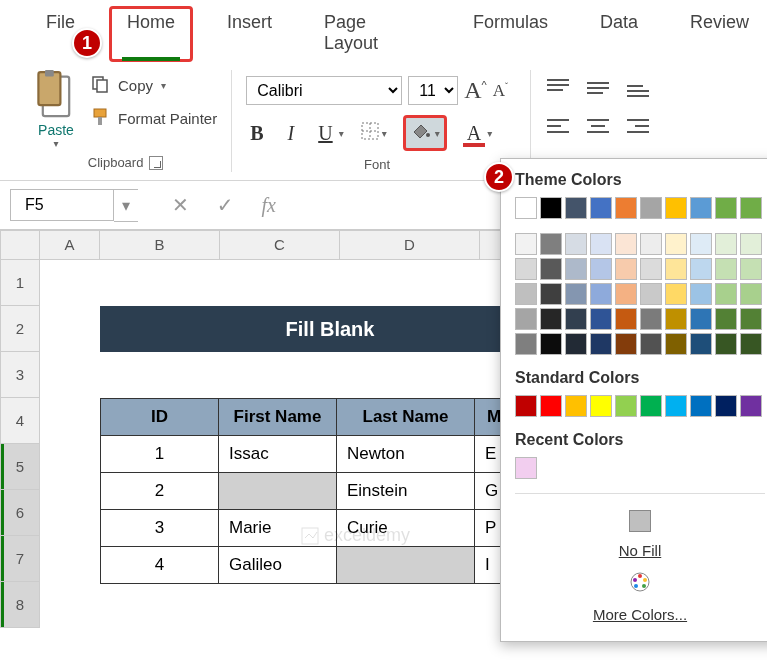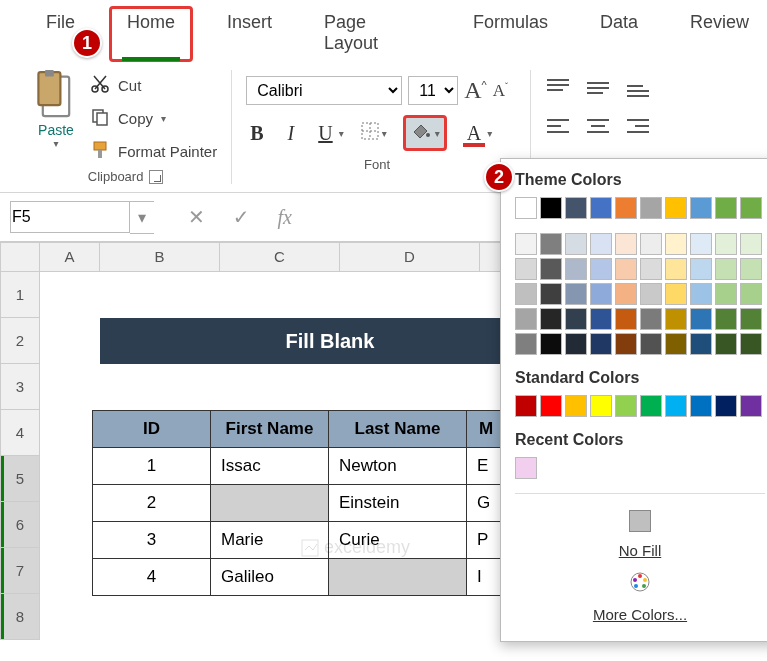--- a/index.html
+++ b/index.html
@@ -46,21 +46,21 @@
 .font-color-underline{position:absolute;bottom:-2px;left:0;right:0;height:4px;background:#d32f2f;}
 
 .align-group{display:flex;flex-direction:column;gap:14px;padding-top:8px;padding-left:14px;margin-left:8px;}
 .align-row{display:flex;gap:14px;}
 .align-btn svg{width:26px;height:20px;}
 
 .dialog-launcher{width:14px;height:14px;border:1px solid #888;position:relative;}
 .dialog-launcher::after{content:'';position:absolute;right:1px;bottom:1px;width:6px;height:6px;border-right:1px solid #666;border-bottom:1px solid #666;}
 
 .formula-bar{display:flex;align-items:center;padding:6px 10px;gap:0;border-bottom:1px solid #ccc;}
-.name-box{border:1px solid #bbb;padding:6px 1px;font-size:16px;width:120px;background:#fff;}
+.name-box{border:1px solid #bbb;padding:6px 14px;font-size:16px;width:104px;background:#fff;}
 .name-dd{padding:6px 8px;border-top:1px solid #bbb;border-bottom:1px solid #bbb;color:#888;}
 .fb-btn{padding:6px 14px;color:#999;font-size:20px;}
 .fx{font-style:italic;font-family:Times,serif;}
 
 .sheet{position:relative;overflow:hidden;}
 .colrow{display:flex;height:30px;}
 .corner{width:40px;border:1px solid #ccc;background:#f0f0f0;}
 .colhdr{border:1px solid #ccc;border-left:none;background:#f0f0f0;text-align:center;font-size:15px;color:#555;line-height:28px;}
 .rows{display:flex;}
 .rowhdrs{display:flex;flex-direction:column;}
@@ -110,29 +110,20 @@
           <svg viewBox="0 0 40 48">
               <rect x="8" y="6" width="24" height="36" rx="2" fill="#fff" stroke="#888" stroke-width="2"></rect>
               <rect x="4" y="2" width="20" height="30" rx="2" fill="#c9a76b" stroke="#8a6a3a" stroke-width="2"></rect>
               <rect x="10" y="0" width="8" height="6" rx="1" fill="#888"></rect>
             </svg>
         </span>
         <span class="paste-label">Paste</span>
         <span class="dd-arrow">▾</span>
       </div>
       <div class="clip-right">
-        <div class="clip-item">
-          <span><svg viewBox="0 0 20 20">
-                <circle cx="5" cy="15" r="3" fill="none" stroke="#333" stroke-width="1.5"></circle>
-                <circle cx="15" cy="15" r="3" fill="none" stroke="#333" stroke-width="1.5"></circle>
-                <line x1="5" y1="15" x2="16" y2="2" stroke="#333" stroke-width="1.5"></line>
-                <line x1="15" y1="15" x2="4" y2="2" stroke="#333" stroke-width="1.5"></line>
-              </svg></span>
-          <span>Cut</span>
-        </div>
         <div class="clip-item">
           <span><svg viewBox="0 0 20 20">
                 <rect x="3" y="3" width="10" height="12" fill="#fff" stroke="#555" stroke-width="1.5"></rect>
                 <rect x="7" y="6" width="10" height="12" fill="#fff" stroke="#555" stroke-width="1.5"></rect>
               </svg></span>
           <span>Copy</span>
           <span class="dd-arrow">▾</span>
         </div>
         <div class="clip-item">
           <span><svg viewBox="0 0 20 20">
@@ -254,21 +245,21 @@
         <div class="rowhdr" style="height: 46px;">2</div>
         <div class="rowhdr" style="height: 46px;">3</div>
         <div class="rowhdr" style="height: 46px;">4</div>
         <div class="rowhdr sel" style="height: 46px;">5</div>
         <div class="rowhdr sel" style="height: 46px;">6</div>
         <div class="rowhdr sel" style="height: 46px;">7</div>
         <div class="rowhdr sel" style="height: 46px;">8</div>
       </div>
     <div class="cells" id="cells">
       <div class="title-band" id="titleband" style="left: 60px; top: 46px; height: 46px; width: 460px;">Fill Blank</div>
-      <table class="dtbl" id="dtbl" style="left: 52px; top: 138px;">
+      <table class="dtbl" id="dtbl" style="left: 60px; top: 138px;">
           <tbody>
             <tr>
               <th>ID</th>
               <th>First Name</th>
               <th>Last Name</th>
               <th>M</th>
             </tr>
             <tr>
               <td class="idc" style="width:118px">1</td>
               <td class="" style="width:118px">Issac</td>

